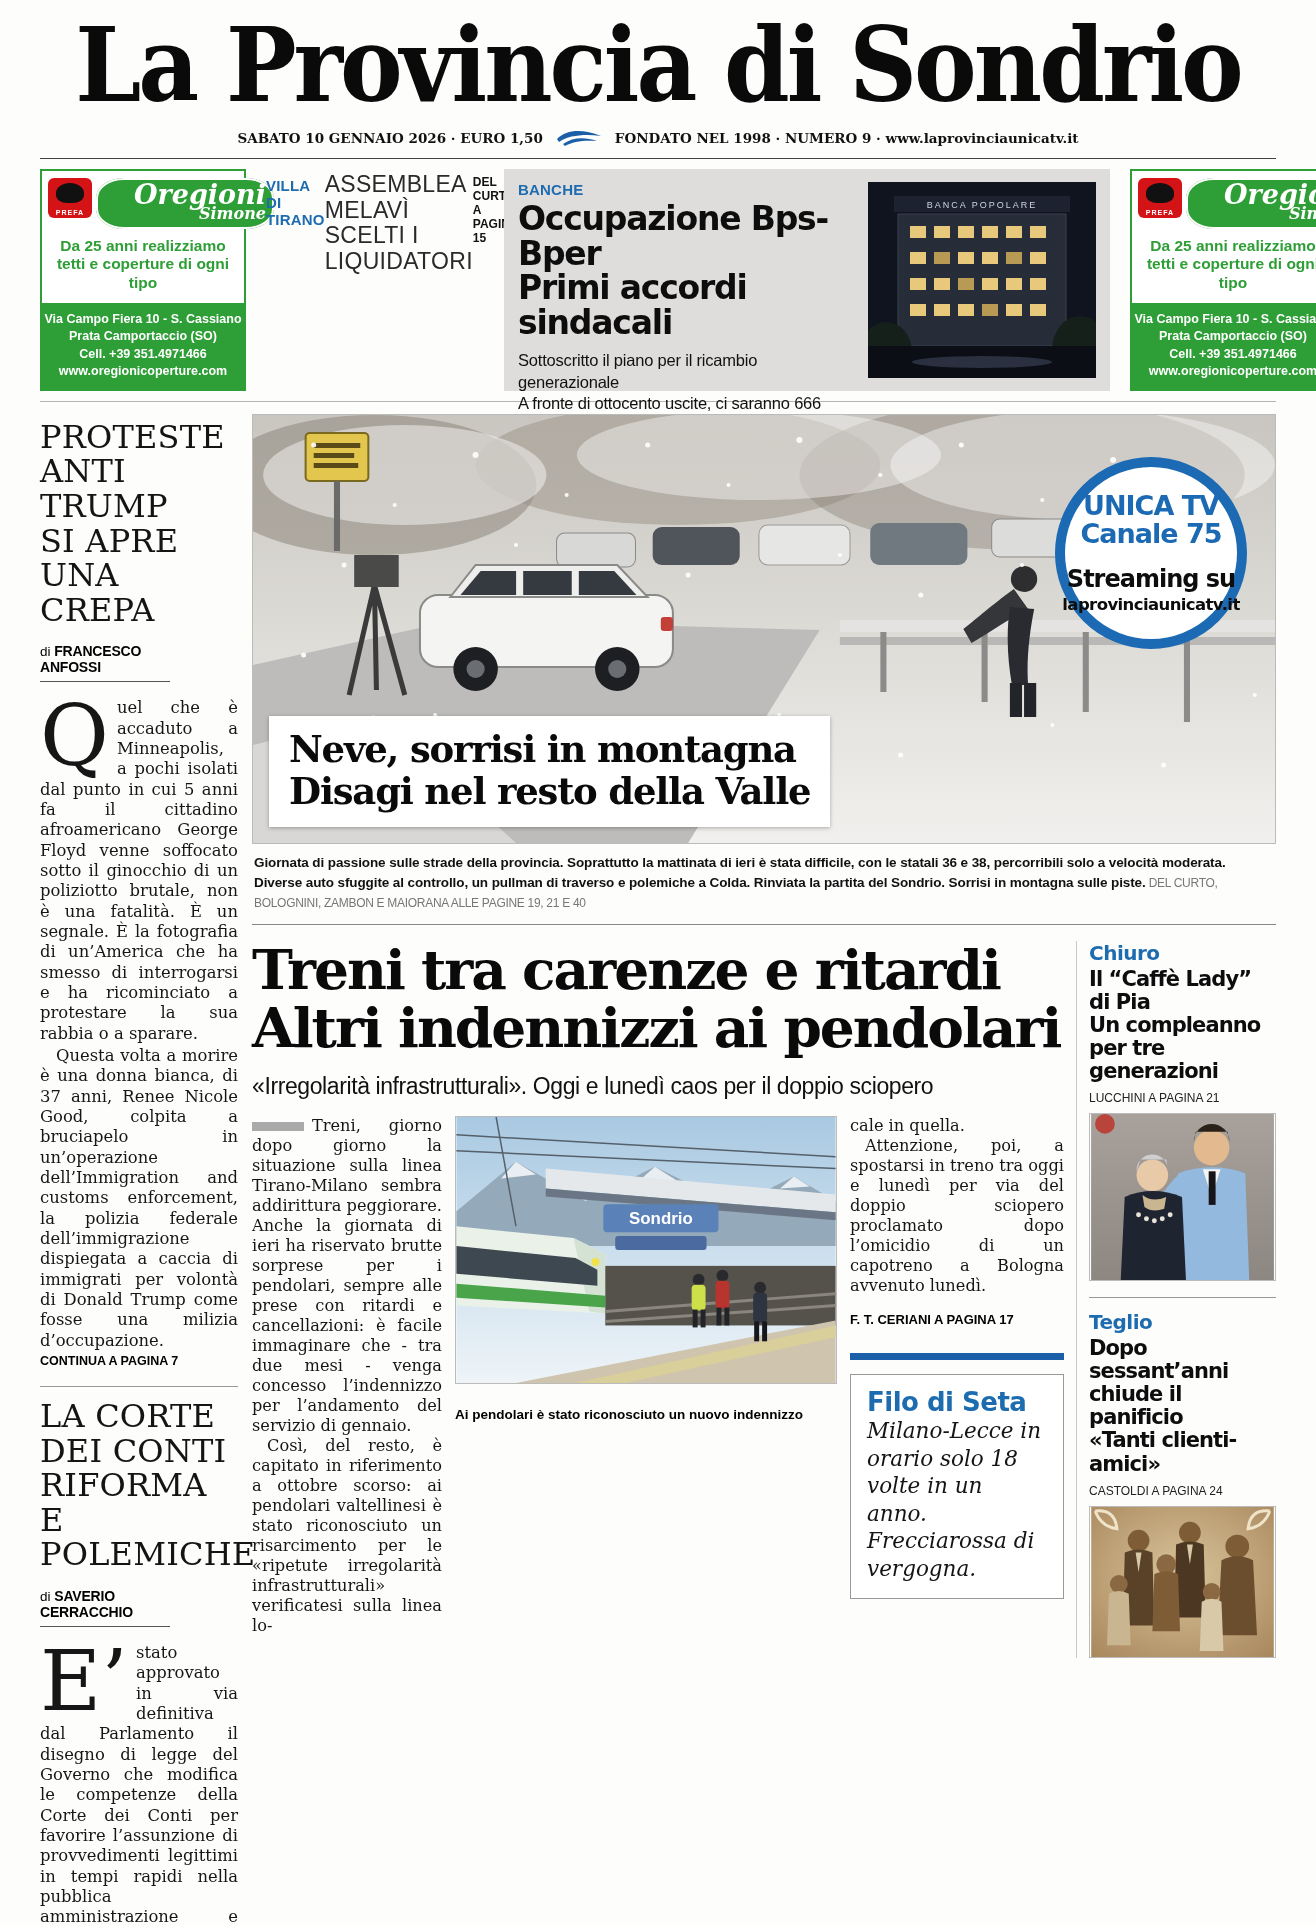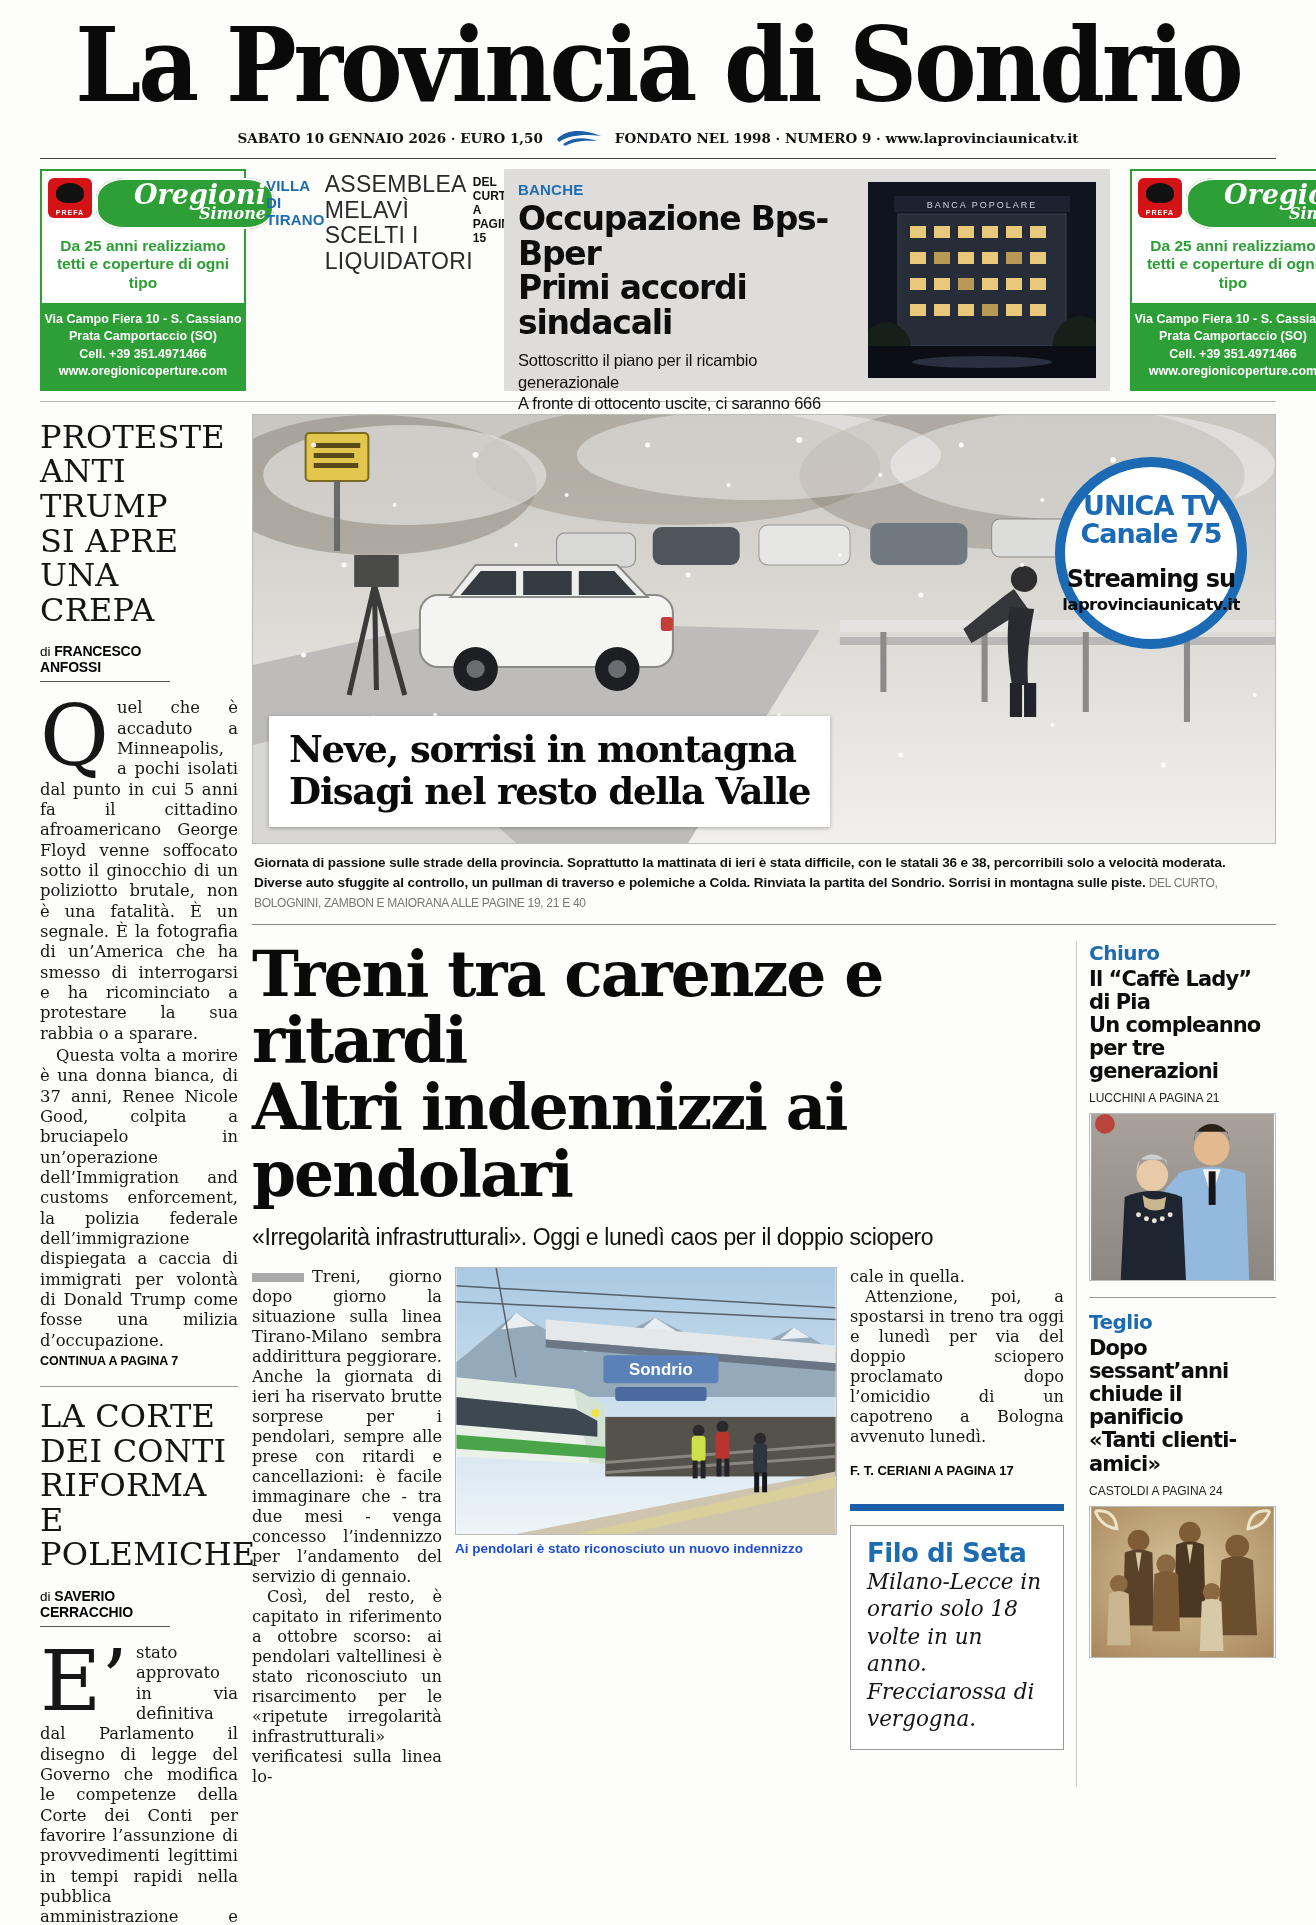--- a/index.html
+++ b/index.html
@@ -74,31 +74,31 @@
   .tv-badge .b1 { color:#1b6ab3; font-size:27px; letter-spacing:-1px; line-height:1.05; }
   .tv-badge .b2 { color:#0d0d0d; font-size:24px; letter-spacing:-1px; margin-top:18px; line-height:1; }
   .tv-badge .b3 { color:#0d0d0d; font-size:16.5px; letter-spacing:-0.6px; margin-top:4px; }
 
   .main-caption { font-family:"Liberation Sans",sans-serif; font-weight:bold; font-size:13.5px; line-height:1.5;
     padding:9px 2px 10px; letter-spacing:-0.1px; color:#111; border-bottom:1px solid #888; }
   .cap-credit { font-weight:normal; color:#777; font-size:12px; letter-spacing:-0.3px; }
 
   .lead-row { display:flex; margin-top:16px; }
   .lead-article { width:812px; flex:none; }
-  .lead-headline { font-family:"DejaVu Serif",serif; font-weight:bold; font-size:63px; letter-spacing:-2px;
+  .lead-headline { font-family:"DejaVu Serif",serif; font-weight:bold; font-size:55px; letter-spacing:-2px;
     line-height:1.06; color:#0a0a0a; }
   .lead-subhead { font-family:"Liberation Sans",sans-serif; font-size:23px; letter-spacing:-0.4px; margin-top:16px; color:#111; }
   .lead-cols { display:flex; gap:13px; margin-top:16px; }
   .bodytext { font-size:16.2px; line-height:1.235; text-align:justify; color:#161616; }
   .bodytext p + p { text-indent:15px; }
   .lead-col1 { width:190px; flex:none; }
   .leadin-bar { display:inline-block; width:52px; height:9px; background:#aaa; margin-right:8px; }
   .lead-photo { width:382px; flex:none; }
   .lead-photo svg { display:block; border:1px solid #bbb; }
-  .photo-cap { font-family:"Liberation Sans",sans-serif; font-weight:bold; font-size:13.5px; margin-top:6px; color:#1d4ed8; }
+  .photo-cap { font-family:"Liberation Sans",sans-serif; font-weight:bold; font-size:13.5px; margin-top:23px; color:#000000; }
   .lead-col2 { flex:1; }
   .lead-byline { font-family:"Liberation Sans",sans-serif; font-weight:bold; font-size:13px; margin-top:16px; }
   .blue-bar { height:7px; background:#1b5fa8; margin:26px 0 14px; }
   .filo-box { border:1px solid #999; padding:12px 16px 16px; background:#fff; }
   .filo-title { color:#1e6cb0; font-family:"DejaVu Sans",sans-serif; font-weight:bold; font-size:26px; letter-spacing:-0.5px; }
   .filo-body { font-style:italic; font-size:21.5px; line-height:1.28; color:#141414; }
 
   .lead-vsep { width:1px; background:#c9c9c9; margin:0 12px; flex:none; }
   .sidebar { flex:1; }
   .sb-kicker { color:#1e6cb0; font-family:"DejaVu Sans",sans-serif; font-weight:bold; font-size:20px; letter-spacing:-0.5px; }

